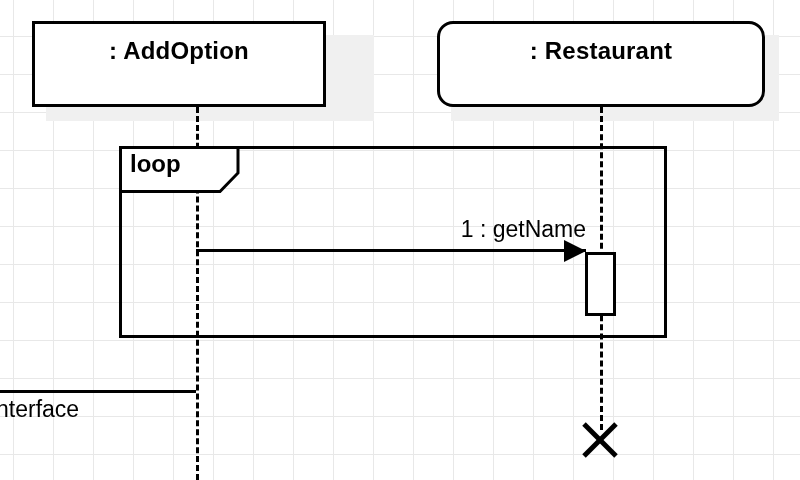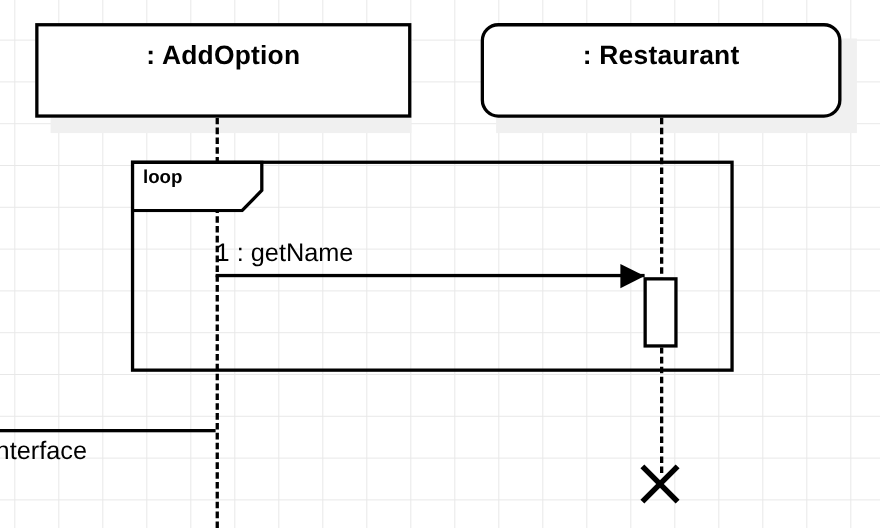--- a/index.html
+++ b/index.html
@@ -78,21 +78,21 @@
   .fragment-tab {
     position: absolute;
     z-index: 5;
   }
   .fragment-tab svg { display: block; }
   .fragment-tab .tab-label {
     position: absolute;
     left: 11px;
     top: 6px;
     font-weight: bold;
-    font-size: 17px;
+    font-size: 24px;
     color: #000000;
     line-height: 1;
   }
 
   
   .message {
     position: absolute;
     z-index: 5;
   }
   .message .msg-line {
@@ -100,21 +100,21 @@
     left: 0;
     top: 0;
     height: 0;
     border-top: 3px solid #000000;
   }
   .message .msg-label {
     position: absolute;
     font-size: 23px;
     color: #000000;
     white-space: nowrap;
-    text-align: left;
+    text-align: right;
     font-weight: normal;
   }
   .arrowhead {
     position: absolute;
     width: 0;
     height: 0;
     border-top: 11px solid transparent;
     border-bottom: 11px solid transparent;
     border-left: 22px solid #000000;
   }
@@ -138,21 +138,21 @@
   <div class="lifeline" style="left:600px; top:107px; height:323px;"></div>
 
   <div class="fragment" style="left:119px; top:146px; width:548px; height:192px;"></div>
   <div class="fragment-tab" style="left:119px; top:146px; width:121px; height:47px;">
     <svg width="121" height="47" viewBox="0 0 121 47">
       <path d="M 1.5 1.5 L 119 1.5 L 119 27 L 101 45.5 L 1.5 45.5 Z" fill="#ffffff" stroke="#000000" stroke-width="3"></path>
     </svg>
     <span class="tab-label">loop</span>
   </div>
 
-  <div class="lifeline-box" style="left:32px; top:21px; width:342px; height:86px;">
+  <div class="lifeline-box" style="left:32px; top:21px; width:294px; height:86px;">
     <span class="box-label">: AddOption</span>
   </div>
 
   <div class="lifeline-box" style="left:437px; top:21px; width:328px; height:86px;border-radius:16px;">
     <span class="box-label">: Restaurant</span>
   </div>
 
   <div class="activation" style="left:585px; top:252px; width:31px; height:64px;"></div>
 
   <div class="message" style="left:196px; top:249px; width:390px; height:3px;">

